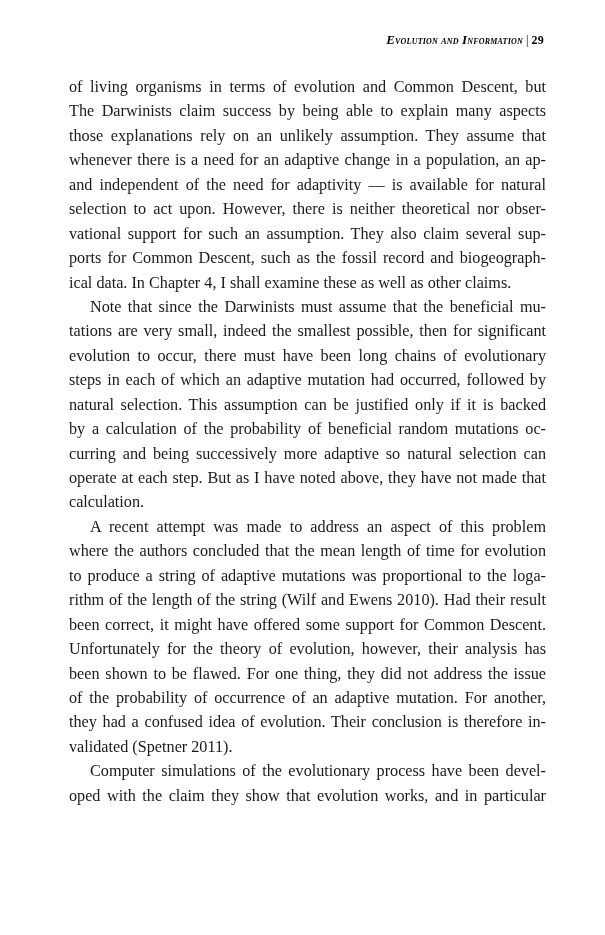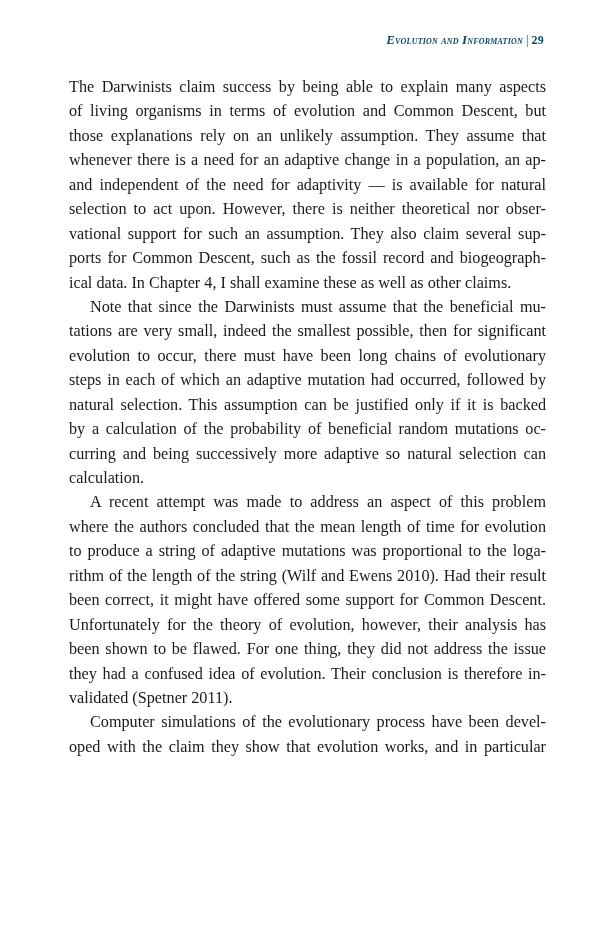--- a/index.html
+++ b/index.html
@@ -5,21 +5,21 @@
   html, body { margin: 0; padding: 0; }
   body {
     width: 605px; height: 935px; background: #ffffff; overflow: hidden;
     position: relative;
     font-family: "Liberation Serif", "DejaVu Serif", serif;
     color: #1a1a1a;
   }
   .running-head {
     position: absolute; top: 32px; right: 61px;
     font-size: 12px; font-style: italic; font-weight: bold;
-    letter-spacing: 0.2px; color: #0c4a6e;
+    letter-spacing: 0.2px; color: #000000;
     white-space: nowrap;
   }
   .running-head .big { font-size: 13px; }
   .running-head .small { font-variant: small-caps; }
   .running-head .sep { font-style: normal; font-weight: normal; margin: 0 3px; }
   .running-head .num { font-style: normal; }
   .body-text {
     position: absolute; left: 69px; top: 75px; width: 477px;
   }
   .line {
@@ -32,48 +32,50 @@
 </style>
 </head>
 <body>
 
 <div class="running-head">
   <span id="rh-title"><span class="big">E</span><span class="small">volution</span> <span class="small">and</span> <span class="big">I</span><span class="small">nformation</span></span><span class="sep">|</span><span class="num">29</span>
 </div>
 
 <div class="body-text" id="body">
     <div>
+      <span class="line">of living organisms in terms of evolution and Common Descent, but</span>
       <span class="line">The Darwinists claim success by being able to explain many aspects</span>
-      <span class="line">of living organisms in terms of evolution and Common Descent, but</span>
       <span class="line">those explanations rely on an unlikely assumption. They assume that</span>
       <span class="line">whenever there is a need for an adaptive change in a population, an ap-</span>
       <span class="line">and independent of the need for adaptivity — is available for natural</span>
       <span class="line">selection to act upon. However, there is neither theoretical nor obser-</span>
       <span class="line">vational support for such an assumption. They also claim several sup-</span>
       <span class="line">ports for Common Descent, such as the fossil record and biogeograph-</span>
       <span class="line last">ical data. In Chapter 4, I shall examine these as well as other claims.</span>
     </div>
     <div>
       <span class="line indent">Note that since the Darwinists must assume that the beneficial mu-</span>
       <span class="line">tations are very small, indeed the smallest possible, then for significant</span>
       <span class="line">evolution to occur, there must have been long chains of evolutionary</span>
       <span class="line">steps in each of which an adaptive mutation had occurred, followed by</span>
       <span class="line">natural selection. This assumption can be justified only if it is backed</span>
       <span class="line">by a calculation of the probability of beneficial random mutations oc-</span>
       <span class="line">curring and being successively more adaptive so natural selection can</span>
+      <span class="line">operate at each step. But as I have noted above, they have not made that</span>
       <span class="line last">calculation.</span>
     </div>
     <div>
       <span class="line indent">A recent attempt was made to address an aspect of this problem</span>
       <span class="line">where the authors concluded that the mean length of time for evolution</span>
       <span class="line">to produce a string of adaptive mutations was proportional to the loga-</span>
       <span class="line">rithm of the length of the string (Wilf and Ewens 2010). Had their result</span>
       <span class="line">been correct, it might have offered some support for Common Descent.</span>
       <span class="line">Unfortunately for the theory of evolution, however, their analysis has</span>
       <span class="line">been shown to be flawed. For one thing, they did not address the issue</span>
+      <span class="line">of the probability of occurrence of an adaptive mutation. For another,</span>
       <span class="line">they had a confused idea of evolution. Their conclusion is therefore in-</span>
       <span class="line last">validated (Spetner 2011).</span>
     </div>
     <div>
       <span class="line indent">Computer simulations of the evolutionary process have been devel-</span>
       <span class="line">oped with the claim they show that evolution works, and in particular</span>
     </div>
   </div>
 
 </body></html>

